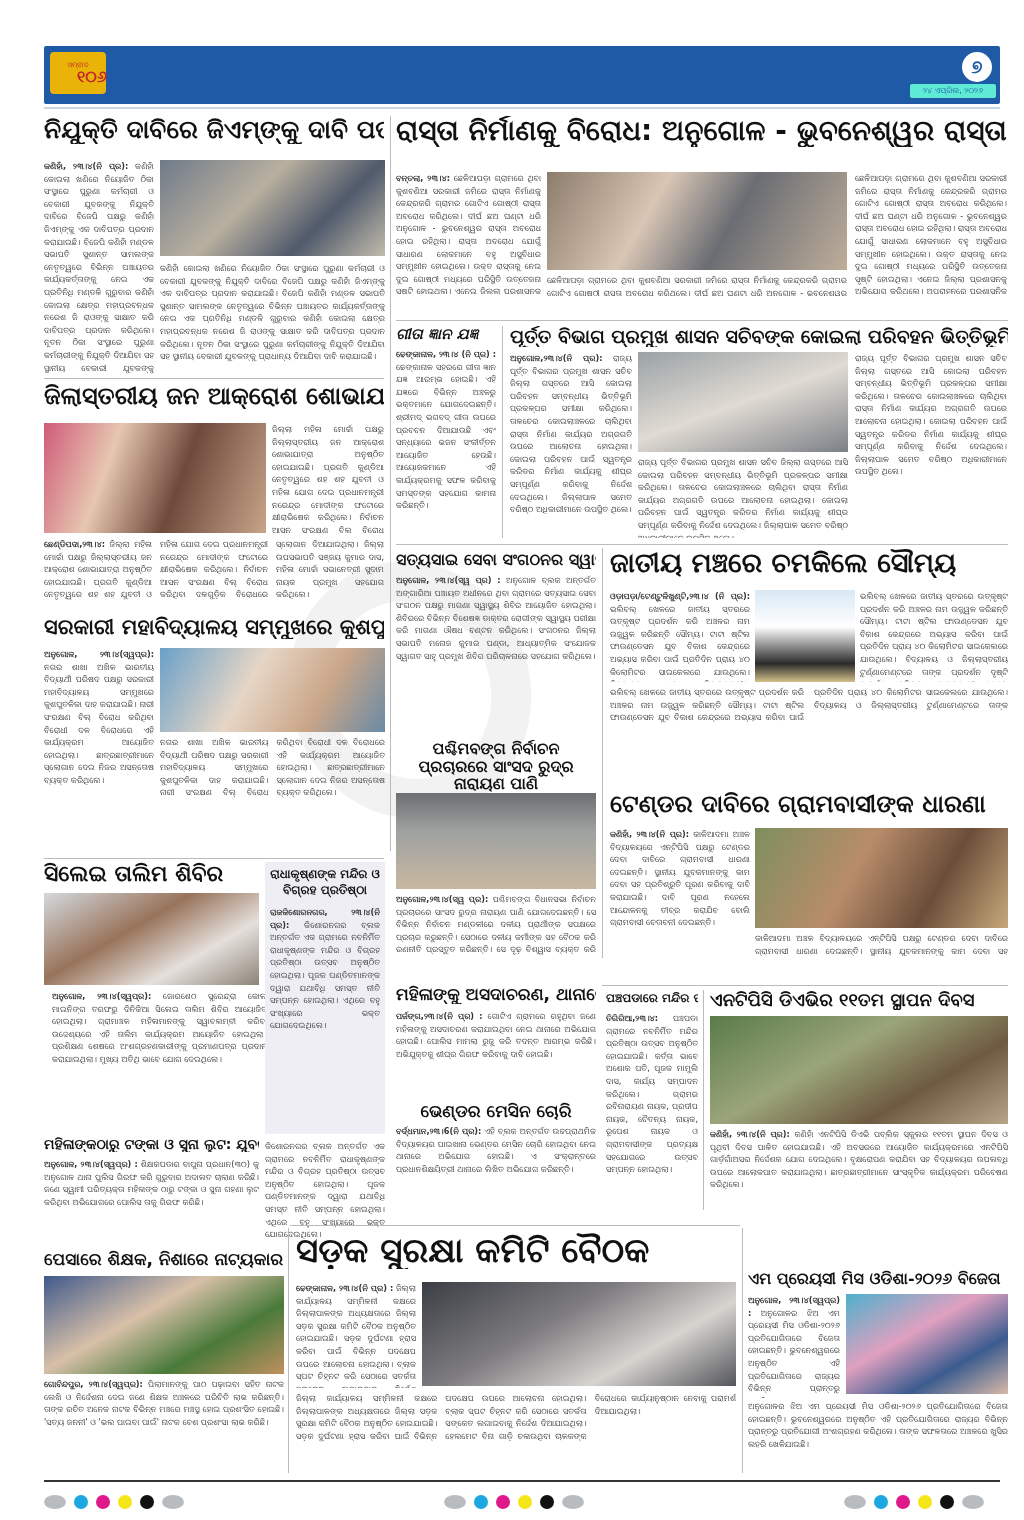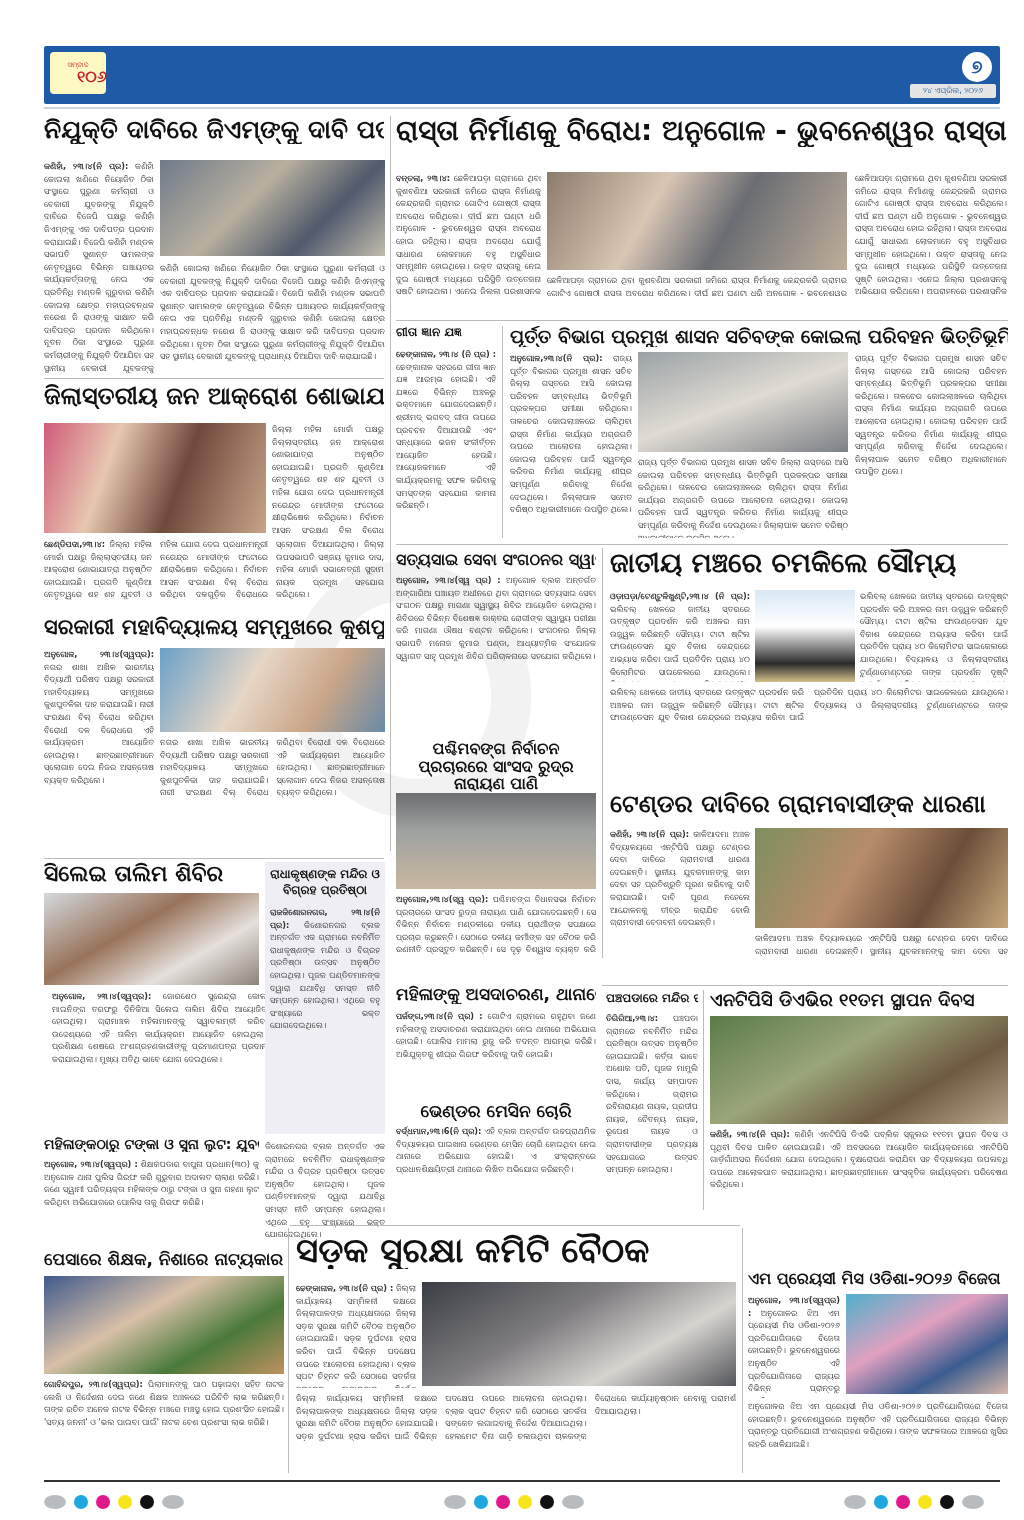--- a/index.html
+++ b/index.html
@@ -1,27 +1,27 @@
 <!DOCTYPE html>
 <html><head>
 <meta charset="utf-8">
 <style>
   *{box-sizing:border-box;margin:0;padding:0;}
   body{width:1024px;height:1520px;background:#ffffff;font-family:"DejaVu Sans",sans-serif;color:#222;position:relative;overflow:hidden;}
   .abs{position:absolute;}
   .masthead{left:44px;top:46px;width:956px;height:58px;background:#1f5aa6;border-radius:2px;overflow:hidden;}
   .mast-inner{position:absolute;left:70px;top:0;width:820px;height:52px;background:linear-gradient(90deg,#f2d7a8 0%,#f8eec8 30%,#fbf2cc 60%,#e9dcc0 85%,#d9a36a 100%);border-radius:0 0 40px 40px;}
-  .mast-logo{position:absolute;left:6px;top:6px;width:56px;height:42px;background:#fef9c3;border-radius:4px;display:flex;flex-direction:column;align-items:center;justify-content:center;}
+  .mast-logo{position:absolute;left:6px;top:6px;width:56px;height:42px;background:#eab308;border-radius:4px;display:flex;flex-direction:column;align-items:center;justify-content:center;}
   .mast-logo .lg1{font-size:7px;color:#c0262d;}
   .mast-logo .lg2{font-size:16px;font-weight:bold;color:#c0262d;line-height:16px;margin-left:28px;}
   .mast-title{position:absolute;left:0;width:100%;top:8px;text-align:center;font-size:30px;font-weight:bold;color:#1f5aa6;letter-spacing:1px;}
   .mast-temple{position:absolute;left:10px;top:4px;width:190px;height:48px;background:linear-gradient(180deg,#cfe0f0 0%,#e8e2d4 55%,#a2b070 100%);border-radius:0 0 30px 0;opacity:.85;}
   .mast-plant{position:absolute;right:40px;top:4px;width:170px;height:48px;background:linear-gradient(180deg,#c9d7e4 0%,#d7d6cc 60%,#b0a58c 100%);opacity:.85;}
   .mast-page{position:absolute;right:8px;top:6px;width:30px;height:30px;border-radius:50%;background:#fff;color:#1f5aa6;font-weight:bold;font-size:18px;display:flex;align-items:center;justify-content:center;}
-  .mast-date{position:absolute;right:4px;top:38px;width:86px;height:14px;background:#e5e5e5;color:#1f5aa6;font-size:8px;text-align:center;line-height:14px;border-radius:2px;}
+  .mast-date{position:absolute;right:4px;top:38px;width:86px;height:14px;background:#5eead4;color:#1f5aa6;font-size:8px;text-align:center;line-height:14px;border-radius:2px;}
   .mast-rule{left:44px;top:107px;width:956px;height:2px;background:#c9d6e4;}
   .hl{font-weight:bold;color:#111;white-space:nowrap;overflow:hidden;line-height:1.1;}
   .body{font-size:8.2px;line-height:12.6px;color:#333;text-align:justify;overflow:hidden;}
   .photo{background:#8a8f86;overflow:hidden;}
   .ph1{background:linear-gradient(135deg,#6f7a88 0%,#b9b0a0 40%,#4f5a6b 70%,#c3bcae 100%);}
   .ph2{background:linear-gradient(120deg,#8c7c6b 0%,#d9c6b5 35%,#6a6d73 60%,#bfae9a 100%);}
   .ph3{background:linear-gradient(160deg,#9aa2a6 0%,#e0dbd3 50%,#7c8087 100%);}
   .ph4{background:linear-gradient(110deg,#d05b7a 0%,#e7c7b0 30%,#6f4a3c 60%,#c9a48a 100%);}
   .ph5{background:linear-gradient(120deg,#6aa0c8 0%,#e6d6c6 40%,#caa688 70%,#6a8aa6 100%);}
   .ph6{background:linear-gradient(180deg,#6b6f70 0%,#9ea2a1 40%,#c8b8a0 100%);}
@@ -61,21 +61,21 @@
 
 <div class="abs vrule" style="left:390px;top:116px;height:735px;"></div>
 
 <div class="abs hl" style="left:396px;top:116px;width:612px;font-size:28px;">ରାସ୍ତା ନିର୍ମାଣକୁ ବିରୋଧ: ଅନୁଗୋଳ - ଭୁବନେଶ୍ୱର ରାସ୍ତା ବନ୍ଦ</div>
 <div class="abs body" style="left:396px;top:172px;width:145px;height:122px;"><b>ବନ୍ତଲା, ୨୩।୪:</b> <span>ଛେଳିଆପଡ଼ା ଗ୍ରାମରେ ଥିବା କୁଶବଣିଆ ସରକାରୀ ଜମିରେ ରାସ୍ତା ନିର୍ମାଣକୁ କେନ୍ଦ୍ରକରି ଗ୍ରାମର ଗୋଟିଏ ଗୋଷ୍ଠୀ ରାସ୍ତା ଅବରୋଧ କରିଥିଲେ। ଦୀର୍ଘ ଛଅ ଘଣ୍ଟା ଧରି ଅନୁଗୋଳ - ଭୁବନେଶ୍ୱର ରାସ୍ତା ଅବରୋଧ ହୋଇ ରହିଥିଲା। ରାସ୍ତା ଅବରୋଧ ଯୋଗୁଁ ସାଧାରଣ ଲୋକମାନେ ବହୁ ଅସୁବିଧାର ସମ୍ମୁଖୀନ ହୋଇଥିଲେ। ଉକ୍ତ ରାସ୍ତାକୁ ନେଇ ଦୁଇ ଗୋଷ୍ଠୀ ମଧ୍ୟରେ ପରିସ୍ଥିତି ଉତ୍ତେଜନା ସୃଷ୍ଟି ହୋଇଥିଲା। ଏନେଇ ଜିଲ୍ଲା ପ୍ରଶାସନକୁ ଅଭିଯୋଗ କରିଥିଲେ। ଅପରାହ୍ନରେ ପ୍ରଶାସନିକ ଅଧିକାରୀଙ୍କ ହସ୍ତକ୍ଷେପ ପରେ ଅବରୋଧ ପ୍ରତ୍ୟାହୃତ ହୋଇଥିଲା।</span></div>
 <div class="abs photo ph2" style="left:547px;top:172px;width:300px;height:98px;"></div>
 <div class="abs body" style="left:547px;top:274px;width:300px;height:22px;">ଛେଳିଆପଡ଼ା ଗ୍ରାମରେ ଥିବା କୁଶବଣିଆ ସରକାରୀ ଜମିରେ ରାସ୍ତା ନିର୍ମାଣକୁ କେନ୍ଦ୍ରକରି ଗ୍ରାମର ଗୋଟିଏ ଗୋଷ୍ଠୀ ରାସ୍ତା ଅବରୋଧ କରିଥିଲେ। ଦୀର୍ଘ ଛଅ ଘଣ୍ଟା ଧରି ଅନୁଗୋଳ - ଭୁବନେଶ୍ୱର ରାସ୍ତା ଅବରୋଧ ହୋଇ ରହିଥିଲା। ରାସ୍ତା ଅବରୋଧ ଯୋଗୁଁ ସାଧାରଣ ଲୋକମାନେ ବହୁ ଅସୁବିଧାର ସମ୍ମୁଖୀନ ହୋଇଥିଲେ। ଉକ୍ତ ରାସ୍ତାକୁ ନେଇ ଦୁଇ ଗୋଷ୍ଠୀ ମଧ୍ୟରେ ପରିସ୍ଥିତି ଉତ୍ତେଜନା ସୃଷ୍ଟି ହୋଇଥିଲା। ଏନେଇ ଜିଲ୍ଲା ପ୍ରଶାସନକୁ ଅଭିଯୋଗ କରିଥିଲେ। ଅପରାହ୍ନରେ ପ୍ରଶାସନିକ ଅଧିକାରୀଙ୍କ ହସ୍ତକ୍ଷେପ ପରେ ଅବରୋଧ ପ୍ରତ୍ୟାହୃତ ହୋଇଥିଲା।</div>
 <div class="abs body" style="left:855px;top:172px;width:152px;height:122px;">ଛେଳିଆପଡ଼ା ଗ୍ରାମରେ ଥିବା କୁଶବଣିଆ ସରକାରୀ ଜମିରେ ରାସ୍ତା ନିର୍ମାଣକୁ କେନ୍ଦ୍ରକରି ଗ୍ରାମର ଗୋଟିଏ ଗୋଷ୍ଠୀ ରାସ୍ତା ଅବରୋଧ କରିଥିଲେ। ଦୀର୍ଘ ଛଅ ଘଣ୍ଟା ଧରି ଅନୁଗୋଳ - ଭୁବନେଶ୍ୱର ରାସ୍ତା ଅବରୋଧ ହୋଇ ରହିଥିଲା। ରାସ୍ତା ଅବରୋଧ ଯୋଗୁଁ ସାଧାରଣ ଲୋକମାନେ ବହୁ ଅସୁବିଧାର ସମ୍ମୁଖୀନ ହୋଇଥିଲେ। ଉକ୍ତ ରାସ୍ତାକୁ ନେଇ ଦୁଇ ଗୋଷ୍ଠୀ ମଧ୍ୟରେ ପରିସ୍ଥିତି ଉତ୍ତେଜନା ସୃଷ୍ଟି ହୋଇଥିଲା। ଏନେଇ ଜିଲ୍ଲା ପ୍ରଶାସନକୁ ଅଭିଯୋଗ କରିଥିଲେ। ଅପରାହ୍ନରେ ପ୍ରଶାସନିକ ଅଧିକାରୀଙ୍କ ହସ୍ତକ୍ଷେପ ପରେ ଅବରୋଧ ପ୍ରତ୍ୟାହୃତ ହୋଇଥିଲା।</div>
 <div class="abs hrule" style="left:396px;top:320px;width:612px;"></div>
 
-<div class="abs hl" style="left:396px;top:326px;width:100px;font-size:12px;">ଗୀତା ଜ୍ଞାନ ଯଜ୍ଞ</div>
+<div class="abs hl" style="left:396px;top:326px;width:100px;font-size:15px;font-style:italic;">ଗୀତା ଜ୍ଞାନ ଯଜ୍ଞ</div>
 <div class="abs body" style="left:396px;top:348px;width:100px;height:190px;"><b>ଢେଙ୍କାନାଳ, ୨୩।୪ (ନି ପ୍ର) :</b> <span>ଢେଙ୍କାନାଳ ସହରରେ ଗୀତା ଜ୍ଞାନ ଯଜ୍ଞ ଆରମ୍ଭ ହୋଇଛି। ଏହି ଯଜ୍ଞରେ ବିଭିନ୍ନ ଅଞ୍ଚଳରୁ ଭକ୍ତମାନେ ଯୋଗଦେଇଛନ୍ତି। ଶ୍ରୀମଦ୍ ଭଗବଦ୍ ଗୀତା ଉପରେ ପ୍ରବଚନ ଦିଆଯାଉଛି ଏବଂ ସନ୍ଧ୍ୟାରେ ଭଜନ ସଂକୀର୍ତ୍ତନ ଆୟୋଜିତ ହେଉଛି। ଆୟୋଜକମାନେ ଏହି କାର୍ଯ୍ୟକ୍ରମକୁ ସଫଳ କରିବାକୁ ସମସ୍ତଙ୍କ ସହଯୋଗ କାମନା କରିଛନ୍ତି।</span></div>
 <div class="abs vrule" style="left:502px;top:326px;height:212px;"></div>
 
 <div class="abs hl" style="left:510px;top:326px;width:498px;font-size:19px;">ପୂର୍ତ୍ତ ବିଭାଗ ପ୍ରମୁଖ ଶାସନ ସଚିବଙ୍କ କୋଇଲା ପରିବହନ ଭିତ୍ତିଭୂମି ସମୀକ୍ଷା</div>
 <div class="abs body" style="left:510px;top:352px;width:122px;height:186px;"><b>ଅନୁଗୋଳ,୨୩।୪(ନି ପ୍ର):</b> <span>ରାଜ୍ୟ ପୂର୍ତ୍ତ ବିଭାଗର ପ୍ରମୁଖ ଶାସନ ସଚିବ ଜିଲ୍ଲା ଗସ୍ତରେ ଆସି କୋଇଲା ପରିବହନ ସମ୍ବନ୍ଧୀୟ ଭିତ୍ତିଭୂମି ପ୍ରକଳ୍ପର ସମୀକ୍ଷା କରିଥିଲେ। ତାଳଚେର କୋଇଲାଞ୍ଚଳରେ ଚାଲିଥିବା ରାସ୍ତା ନିର୍ମାଣ କାର୍ଯ୍ୟର ଅଗ୍ରଗତି ଉପରେ ଆଲୋଚନା ହୋଇଥିଲା। କୋଇଲା ପରିବହନ ପାଇଁ ସ୍ୱତନ୍ତ୍ର କରିଡର ନିର୍ମାଣ କାର୍ଯ୍ୟକୁ ଶୀଘ୍ର ସମ୍ପୂର୍ଣ୍ଣ କରିବାକୁ ନିର୍ଦ୍ଦେଶ ଦେଇଥିଲେ। ଜିଲ୍ଲାପାଳ ସମେତ ବରିଷ୍ଠ ଅଧିକାରୀମାନେ ଉପସ୍ଥିତ ଥିଲେ।</span></div>
 <div class="abs photo ph3" style="left:638px;top:352px;width:210px;height:100px;"></div>
 <div class="abs body" style="left:638px;top:456px;width:210px;height:82px;">ରାଜ୍ୟ ପୂର୍ତ୍ତ ବିଭାଗର ପ୍ରମୁଖ ଶାସନ ସଚିବ ଜିଲ୍ଲା ଗସ୍ତରେ ଆସି କୋଇଲା ପରିବହନ ସମ୍ବନ୍ଧୀୟ ଭିତ୍ତିଭୂମି ପ୍ରକଳ୍ପର ସମୀକ୍ଷା କରିଥିଲେ। ତାଳଚେର କୋଇଲାଞ୍ଚଳରେ ଚାଲିଥିବା ରାସ୍ତା ନିର୍ମାଣ କାର୍ଯ୍ୟର ଅଗ୍ରଗତି ଉପରେ ଆଲୋଚନା ହୋଇଥିଲା। କୋଇଲା ପରିବହନ ପାଇଁ ସ୍ୱତନ୍ତ୍ର କରିଡର ନିର୍ମାଣ କାର୍ଯ୍ୟକୁ ଶୀଘ୍ର ସମ୍ପୂର୍ଣ୍ଣ କରିବାକୁ ନିର୍ଦ୍ଦେଶ ଦେଇଥିଲେ। ଜିଲ୍ଲାପାଳ ସମେତ ବରିଷ୍ଠ ଅଧିକାରୀମାନେ ଉପସ୍ଥିତ ଥିଲେ।</div>
 <div class="abs body" style="left:855px;top:352px;width:152px;height:186px;">ରାଜ୍ୟ ପୂର୍ତ୍ତ ବିଭାଗର ପ୍ରମୁଖ ଶାସନ ସଚିବ ଜିଲ୍ଲା ଗସ୍ତରେ ଆସି କୋଇଲା ପରିବହନ ସମ୍ବନ୍ଧୀୟ ଭିତ୍ତିଭୂମି ପ୍ରକଳ୍ପର ସମୀକ୍ଷା କରିଥିଲେ। ତାଳଚେର କୋଇଲାଞ୍ଚଳରେ ଚାଲିଥିବା ରାସ୍ତା ନିର୍ମାଣ କାର୍ଯ୍ୟର ଅଗ୍ରଗତି ଉପରେ ଆଲୋଚନା ହୋଇଥିଲା। କୋଇଲା ପରିବହନ ପାଇଁ ସ୍ୱତନ୍ତ୍ର କରିଡର ନିର୍ମାଣ କାର୍ଯ୍ୟକୁ ଶୀଘ୍ର ସମ୍ପୂର୍ଣ୍ଣ କରିବାକୁ ନିର୍ଦ୍ଦେଶ ଦେଇଥିଲେ। ଜିଲ୍ଲାପାଳ ସମେତ ବରିଷ୍ଠ ଅଧିକାରୀମାନେ ଉପସ୍ଥିତ ଥିଲେ।</div>
 
 <div class="abs hrule" style="left:44px;top:378px;width:340px;"></div>

